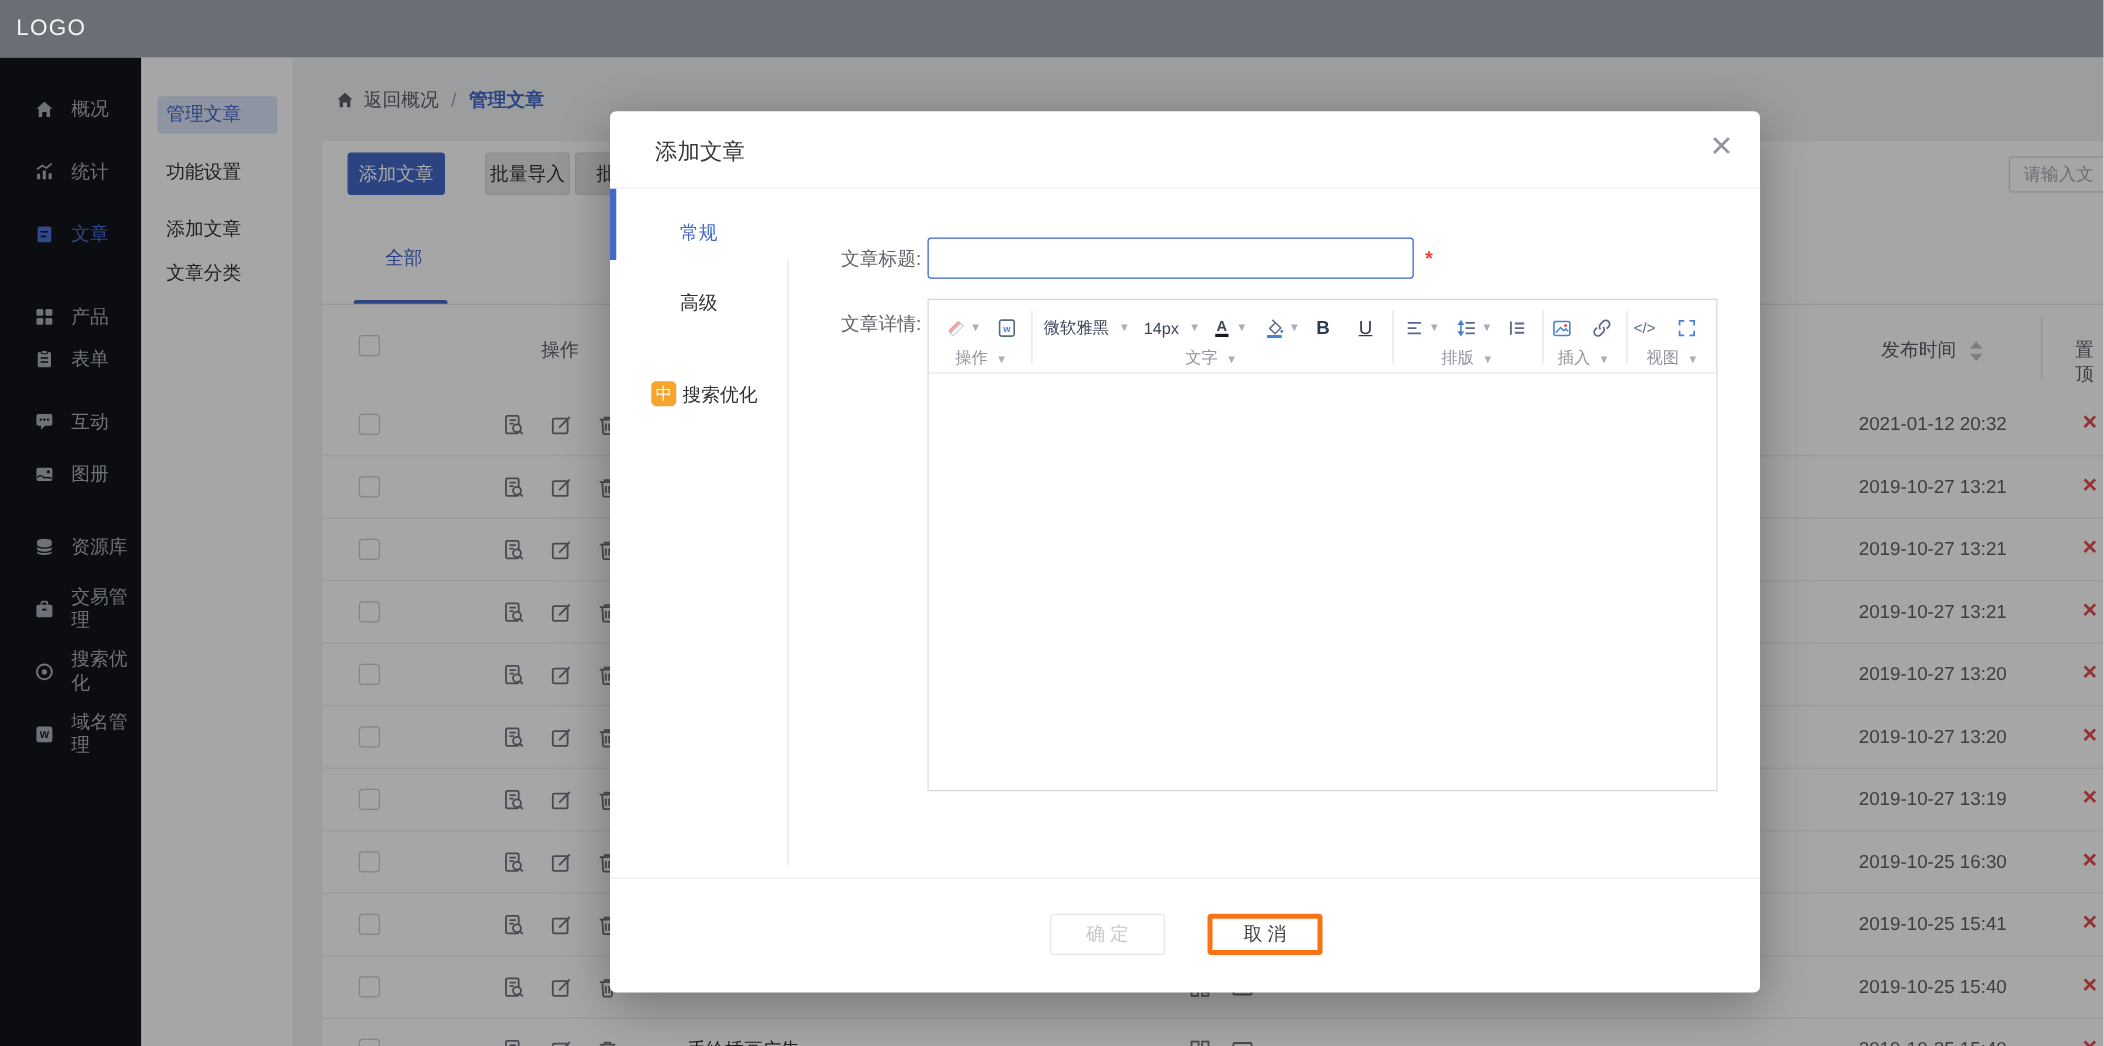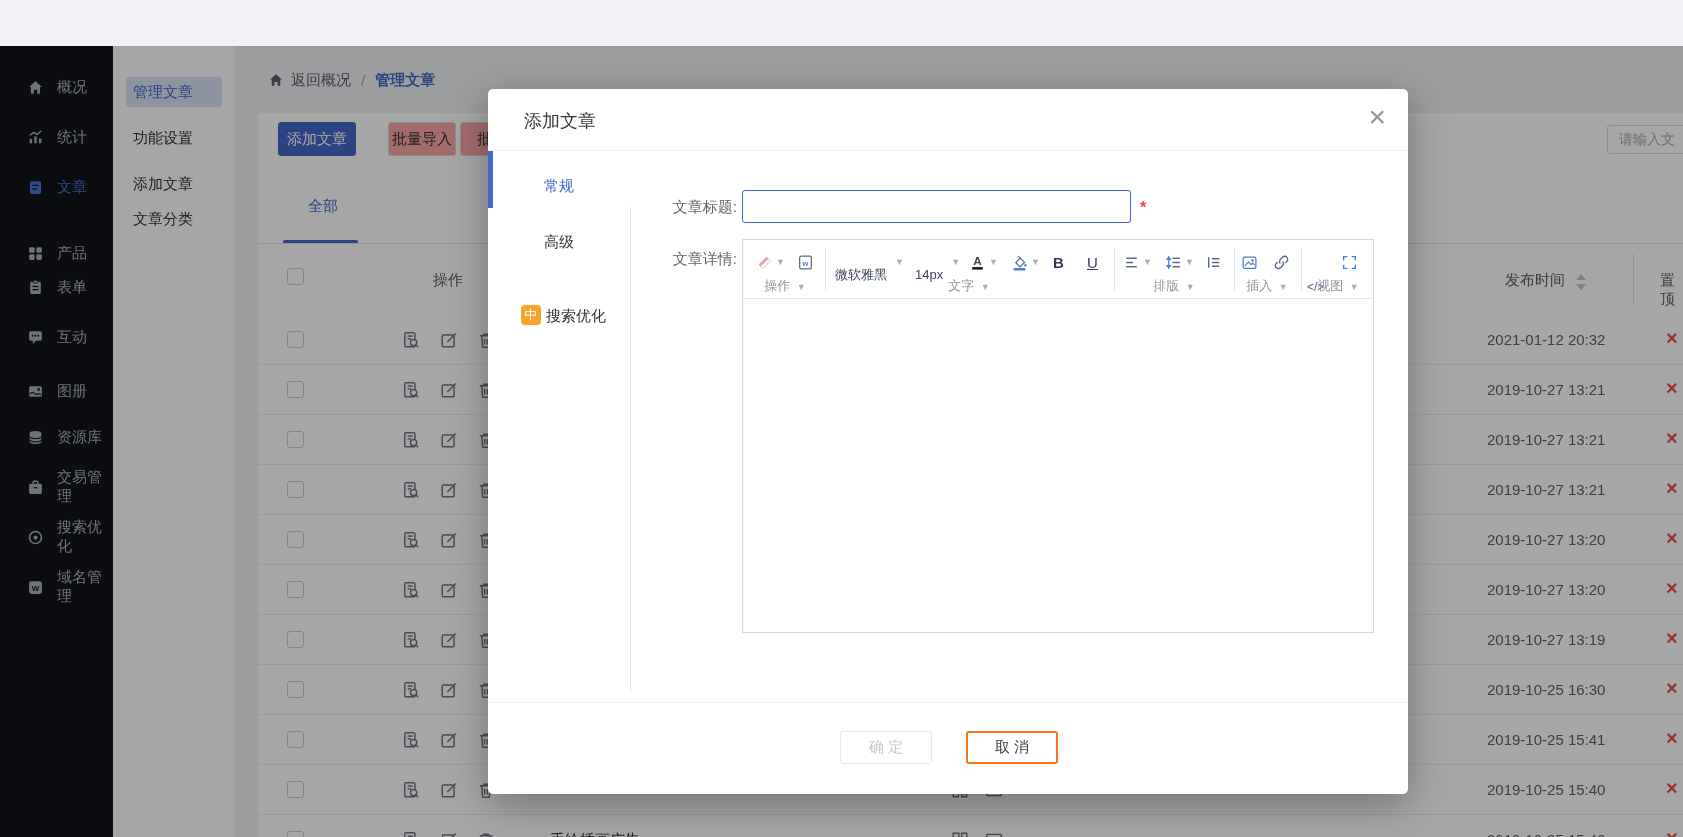--- a/index.html
+++ b/index.html
@@ -23,21 +23,21 @@
   .sub-item.active { background:#dbe4f8; color:#4468c8; }
 
   
   #breadcrumb { position:absolute; left:268px; top:70px; height:20px; display:flex; align-items:center; font-size:15px; color:#5a5e66; }
   #breadcrumb .crumb-sep { margin:0 10px; color:#9a9ea6; }
   #breadcrumb .crumb-cur { color:#4468c8; font-weight:bold; }
   #breadcrumb svg { margin-right:7px; }
 
   
   #card { position:absolute; left:258px; top:113px; width:1425px; height:724px; background:#fff; overflow:hidden; }
-  .btn { position:absolute; height:34px; border-radius:3px; font-size:15px; display:flex; align-items:center; justify-content:center; cursor:pointer; border:1px solid #d9d9d9; background:#fca5a5; color:#333; }
+  .btn { position:absolute; height:34px; border-radius:3px; font-size:15px; display:flex; align-items:center; justify-content:center; cursor:pointer; border:1px solid #d9d9d9; background:#e5e5e5; color:#333; }
   .btn.primary { background:#4468c8; border-color:#4468c8; color:#fff; }
   #btn-add { left:20px; top:9px; width:78px; }
   #btn-import { left:130px; top:9px; width:68px; }
   #btn-partial { left:202px; top:9px; width:110px; justify-content:flex-start; padding-left:16px; }
   #search-box { position:absolute; left:1349px; top:12px; width:140px; height:29px; border:1px solid #d9d9d9; border-radius:3px; background:#fff; font-size:14px; color:#a8abb2; line-height:27px; padding-left:11px; white-space:nowrap; overflow:hidden; }
 
   #tab-all { position:absolute; left:50px; top:84px; font-size:15px; color:#4468c8; cursor:pointer; }
   #tab-underline { position:absolute; left:25px; top:127px; width:75px; height:4px; background:#4468c8; border-radius:2px; }
   #tabs-sep { position:absolute; left:0; top:130px; width:1425px; height:1px; background:#e4e7ed; }
 
@@ -82,39 +82,42 @@
   #title-input { position:absolute; left:254px; top:101px; width:389px; height:33px; border:1.5px solid #3b62d8; border-radius:3px; background:#fff; }
   #required-star { position:absolute; left:652px; top:110px; color:#f03e3e; font-size:16px; font-weight:bold; }
 
   
   #editor { position:absolute; left:254px; top:150px; width:632px; height:394px; border:1px solid #d4d7de; background:#fff; }
   #ed-toolbar { position:absolute; left:0; top:0; width:630px; height:59px; border-bottom:1px solid #e4e7ed; }
   .ed-sep { position:absolute; top:8px; width:1px; height:43px; background:#e2e5ea; }
   .ed-item { position:absolute; top:10px; height:24px; display:flex; align-items:center; color:#3c465a; cursor:pointer; }
   .ed-item svg { width:17px; height:17px; }
   .caret { display:inline-block; font-size:9px; color:#a9adb5; margin-left:3px; }
-  .ed-text { font-size:13px; color:#3c465a;margin-top:25px; }
+  .ed-text { font-size:13px; color:#3c465a; }
   .ed-glabel { position:absolute; top:37px; font-size:13px; color:#8f949e; transform:translateX(-50%); white-space:nowrap; cursor:pointer; }
   .ed-b { font-weight:bold; font-size:15px; color:#2f3a52; }
   .ed-u { font-size:15px; text-decoration:underline; color:#2f3a52; }
   #ed-content { position:absolute; left:0; top:59px; width:630px; height:333px; background:#fff; cursor:text; }
   #wordcount-bar { position:absolute; left:254px; top:547px; width:632px; height:27px; border:1px solid #d4d7de; background:#fff; }
   #wordcount { position:absolute; right:12px; top:5px; font-size:13px; color:#b9bdc4; }
 
   
   #modal-footer { position:absolute; left:0; top:613px; width:920px; height:92px; border-top:1px solid #eceef0; }
   .mbtn { position:absolute; top:28px; width:92px; height:33px; border-radius:3px; font-size:15px; display:flex; align-items:center; justify-content:center; background:#fff; cursor:pointer; }
   #btn-confirm { left:352px; border:1px solid #e8e8e8; color:#c5c8cd; }
-  #btn-cancel { left:478px; border:2px solid #f97316; color:#3c3e43; }
+  #btn-cancel { left:478px; border:4px solid #f97316; color:#3c3e43; }
 </style>
 </head>
 <body>
 
 <div id="app">
 
+  <div id="topbar">
+    <span id="logo">LOGO</span>
+  </div>
 
   <div id="sidebar">
     <div class="side-item" style="top:66px">
       <svg class="sicon" viewBox="0 0 16 16">
           <path d="M2.5 13.5 V9.5 H4.8 V13.5 Z M6.8 13.5 V7 H9.1 V13.5 Z M11.2 13.5 V9 H13.5 V13.5 Z" fill="currentColor"></path>
           <polyline points="2.5,6 6.5,3.2 9.5,5 13.5,1.8" stroke="currentColor" fill="none" stroke-width="1.3"></polyline>
         </svg>
       <span class="slabel">统计</span>
     </div>
     <div class="side-item" style="top:16px">
@@ -151,21 +154,21 @@
     </div>
     <div class="side-item" style="top:216px">
       <svg class="sicon" viewBox="0 0 16 16">
           <rect x="3" y="2.5" width="10" height="11.5" rx="1.3" fill="currentColor"></rect>
           <rect x="5.8" y="1.2" width="4.4" height="2.6" rx="0.8" fill="currentColor" stroke="#121419" stroke-width="0.8"></rect>
           <line x1="5.2" y1="7" x2="10.8" y2="7" stroke="#121419" stroke-width="1.2"></line>
           <line x1="5.2" y1="10" x2="10.8" y2="10" stroke="#121419" stroke-width="1.2"></line>
         </svg>
       <span class="slabel">表单</span>
     </div>
-    <div class="side-item" style="top:320px">
+    <div class="side-item" style="top:308px">
       <svg class="sicon" viewBox="0 0 16 16">
           <rect x="2" y="3" width="12" height="10" rx="1.5" fill="currentColor"></rect>
           <path d="M2.5 10.5 C4 8.5 5.5 8.5 7 10 C8.5 11.5 10 9.2 13.5 11" stroke="#121419" fill="none" stroke-width="1.1"></path>
           <circle cx="11" cy="6" r="1.2" fill="#121419"></circle>
         </svg>
       <span class="slabel">图册</span>
     </div>
     <div class="side-item" style="top:366px">
       <svg class="sicon" viewBox="0 0 16 16">
           <ellipse cx="8" cy="3.8" rx="5.5" ry="1.9" fill="currentColor"></ellipse>

